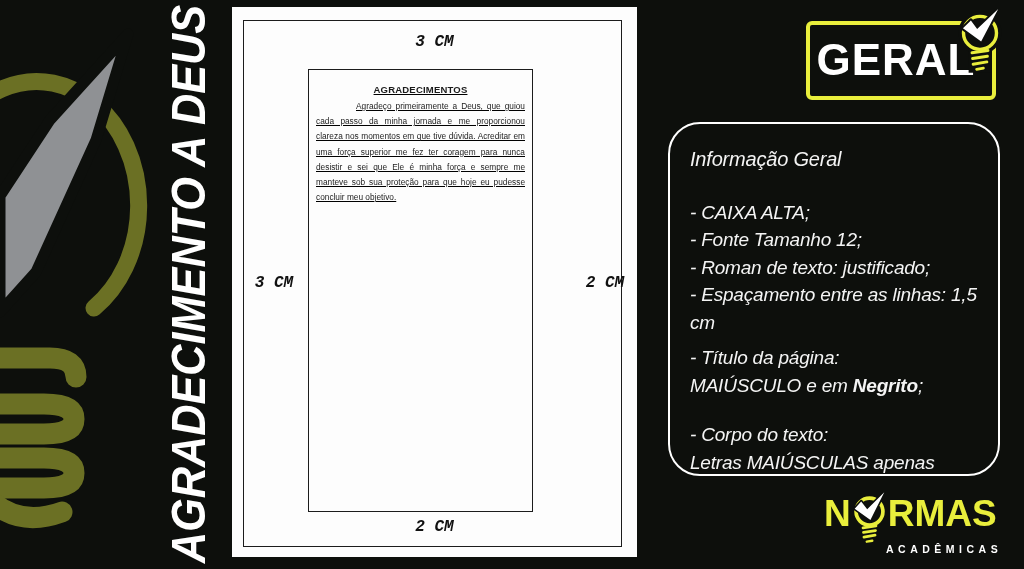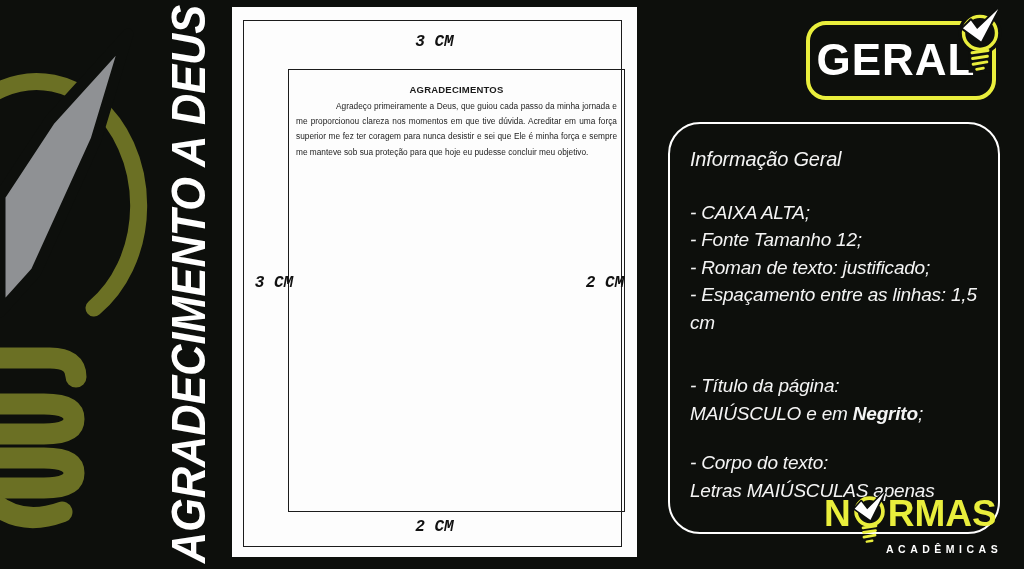--- a/index.html
+++ b/index.html
@@ -14,47 +14,47 @@
     position:absolute;left:188px;top:284px;
     transform:translate(-50%,-50%) rotate(-90deg) scale(0.94,1.04);
     transform-origin:center;white-space:nowrap;
     color:#ffffff;font-size:46px;font-weight:bold;font-style:italic;
     letter-spacing:0px;
   }
   
   .sheet{position:absolute;left:232px;top:7px;width:405px;height:550px;background:#fdfdfd;}
   .outer-rect{position:absolute;left:11px;top:13px;width:379px;height:527px;
     border:1.5px solid #1c1c1c;box-sizing:border-box;}
-  .inner-box{position:absolute;left:56px;top:62px;width:337px;height:443px;
-    border:1.5px solid #1c1c1c;box-sizing:border-box;}
+  .inner-box{position:absolute;left:76px;top:62px;width:225px;height:443px;
+    border:1.5px solid #1c1c1c;box-sizing:border-box;text-decoration:underline;}
   .margin-label{position:absolute;color:#111;font-size:16px;font-weight:bold;
     font-style:italic;letter-spacing:0px;font-family:Liberation Mono, monospace;}
   .m-top{top:26px;left:0;width:405px;text-align:center;}
   .m-left{top:267px;left:13px;width:58px;text-align:center;}
   .m-right{top:267px;left:344px;width:58px;text-align:center;}
   .m-bottom{top:511px;left:0;width:405px;text-align:center;}
   .doc-title{margin-top:14px;text-align:center;font-size:9.5px;font-weight:bold;
     color:#1a1a1a;letter-spacing:0.2px;}
   .doc-body{margin:4px 7px 0 7px;font-size:8.3px;line-height:15.2px;color:#222;
     text-align:justify;text-indent:40px;}
   
   .geral-badge{position:absolute;left:806px;top:21px;width:190px;height:79px;
-    border:4px solid #e9ee3c;border-radius:20px;box-sizing:border-box;
+    border:4px solid #e9ee3c;border-radius:6px;box-sizing:border-box;
     display:flex;align-items:center;justify-content:center;}
   .geral-label{color:#fff;font-size:44px;font-weight:bold;letter-spacing:1px;
     padding-right:10px;padding-bottom:2px;}
   .badge-bulb{position:absolute;right:-12px;top:-16px;width:48px;height:66px;}
   
-  .info-panel{position:absolute;left:668px;top:122px;width:332px;height:412px;
+  .info-panel{position:absolute;left:668px;top:122px;width:332px;height:354px;
     border:2.5px solid #ffffff;border-radius:32px;box-sizing:border-box;
     color:#f4f4f4;font-style:italic;font-size:19px;line-height:27.5px;
     letter-spacing:-0.2px;padding:16px 10px 0 20px;}
   .panel-heading{font-size:20px;margin-top:6px;}
   .rule-group1{margin-top:25px;}
-  .rule-group2{margin-top:36px;}
+  .rule-group2{margin-top:8px;}
   .rule-group3{margin-top:22px;}
   .seg-arial{font-style:normal;font-weight:bold;}
   .seg-times{font-style:normal;font-family:"Liberation Serif",serif;font-size:20px;}
   .seg-negrito{font-weight:bold;}
   
   .brand-logo{position:absolute;left:824px;top:496px;}
   .brand-row{display:flex;align-items:flex-start;}
   .brand-text{color:#e9ee3c;font-size:37px;font-weight:bold;line-height:36px;letter-spacing:0px;}
   .logo-bulb{width:37px;height:54px;margin:0 0px;position:relative;top:-4px;}
   .brand-subtitle{color:#ffffff;font-size:10.5px;letter-spacing:4.5px;

